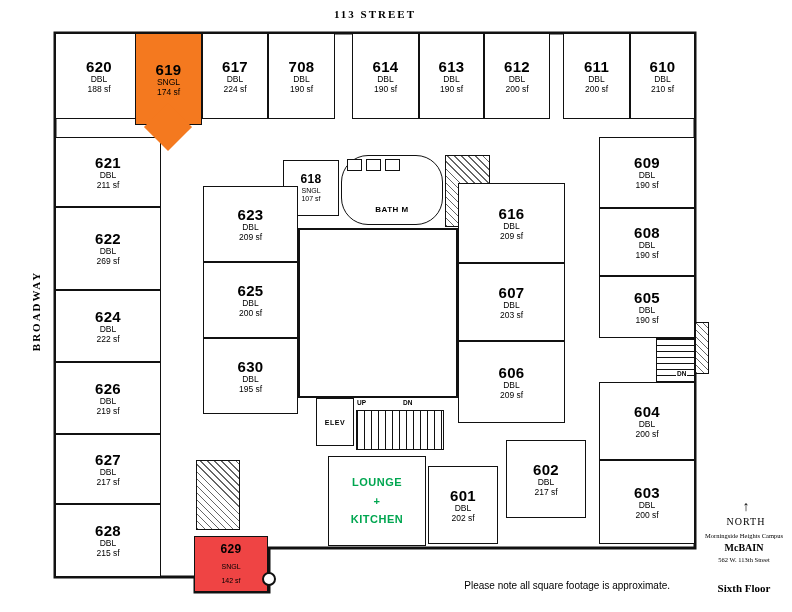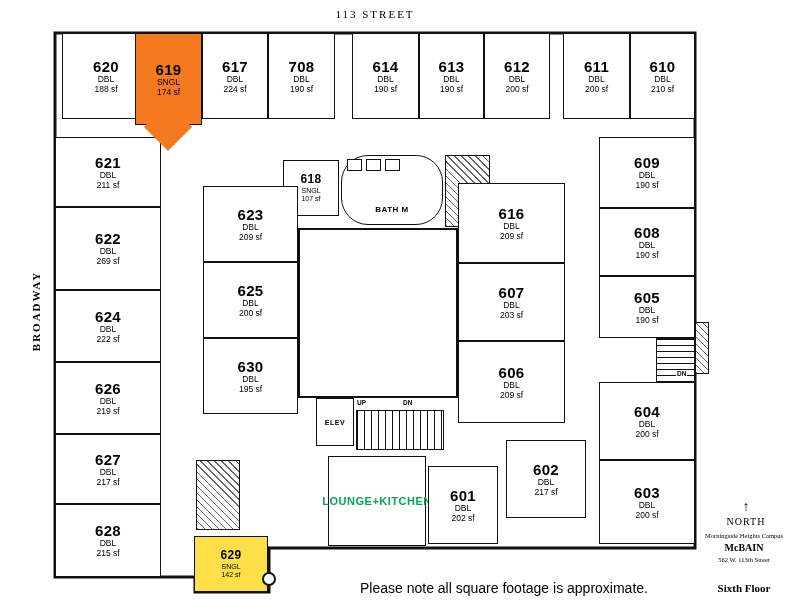--- a/index.html
+++ b/index.html
@@ -17,54 +17,54 @@
   .facility { position:absolute; border:1.5px solid #111; background:#fff; z-index:1; }
   .hatch { background-image: repeating-linear-gradient(45deg, #666 0px, #666 1px, transparent 1px, transparent 5px); }
   .stairs-v { background-image: repeating-linear-gradient(90deg, #111 0px, #111 1px, #fff 1px, #fff 7px); }
   .stairs-h { background-image: repeating-linear-gradient(180deg, #111 0px, #111 1px, #fff 1px, #fff 6px); }
   .bath { display:flex; align-items:flex-end; justify-content:center;border-radius:27px; }
   .bath .bath-label { font-size:8px; font-weight:700; margin-bottom:10px; letter-spacing:.5px; }
   .fixture { position:absolute; border:1px solid #111; background:#fff; }
   .tinylabel { position:absolute; font-size:6.5px; font-weight:700; background:#fff; padding:0 1px; z-index:3; }
   .elev-box { display:flex; align-items:center; justify-content:center; font-size:7px; font-weight:700; letter-spacing:.5px; }
   .courtyard { position:absolute; left:298px; top:228px; width:160px; height:170px; border:2px solid #111; z-index:1; }
-  .lounge { display:flex; flex-direction:row; align-items:center; justify-content:center;
+  .lounge { display:flex; flex-direction:column; align-items:center; justify-content:center;
             font-weight:700; font-size:11px; line-height:1.7; letter-spacing:.5px; }
   .street-top { position:absolute; left:295px; top:8px; width:160px; text-align:center;
-                font-family:"Liberation Serif", serif; font-weight:400; font-size:11px; letter-spacing:2px; z-index:2; }
+                font-family:"Liberation Serif", serif; font-weight:700; font-size:11px; letter-spacing:2px; z-index:2; }
   .street-left { position:absolute; left:-14px; top:305px; width:100px; text-align:center;
                  transform:rotate(-90deg); font-family:"Liberation Serif", serif; font-weight:700;
                  font-size:11px; letter-spacing:2px; z-index:2; }
   .diamond { position:absolute; left:151px; top:110px; width:34px; height:34px; transform:rotate(45deg); z-index:2; }
   .legend-item { position:absolute; font-family:"Liberation Serif", serif; text-align:center; z-index:2; }
   .north-arrow { left:716px; top:500px; width:60px; font-size:14px; line-height:1; }
   .north-label { left:716px; top:516px; width:60px; font-size:10px; letter-spacing:1px; }
   .campus-label { left:698px; top:532px; width:92px; font-size:6.5px; }
   .building-name { left:698px; top:542px; width:92px; font-size:10px; font-weight:700; }
   .address-label { left:698px; top:556px; width:92px; font-size:6.5px; }
   .floor-label { left:698px; top:582px; width:92px; font-size:11px; font-weight:700; }
-  .note { position:absolute; left:360px; top:580px; width:310px; font-size:14px; z-index:2; }
+  .note { position:absolute; left:360px; top:580px; width:310px; text-align:right; font-size:10px; z-index:2; }
   .column-dot { position:absolute; left:262px; top:572px; width:14px; height:14px;
                 border:2px solid #111; border-radius:50%; background:#fff; z-index:2; }
 </style>
 </head>
 <body>
 
 <div class="plan">
 
   <svg class="outline" width="792" height="612">
     <polygon points="55,33 695,33 695,548 269,548 269,592 195,592 195,577 55,577" fill="none" stroke="#111" stroke-width="3"></polygon>
   </svg>
 
   <div class="street-top">113 STREET</div>
   <div class="street-left">BROADWAY</div>
 
   <div class="courtyard"></div>
 
-  <div class="room" style="left:62px;top:33px;width:88px;height:86px">
+  <div class="room" style="left:55px;top:33px;width:88px;height:86px">
     <div class="num">620</div>
     <div class="sub">DBL</div>
     <div class="sub">188 sf</div>
   </div>
   <div class="room" style="left: 135px; top: 33px; width: 67px; height: 92px; background-color: rgb(244, 121, 31);">
     <div class="num">619</div>
     <div class="sub">SNGL</div>
     <div class="sub">174 sf</div>
   </div>
   <div class="diamond" style="background-color: rgb(244, 121, 31);"></div>
@@ -225,21 +225,21 @@
   <div class="room" style="left:428px;top:466px;width:70px;height:78px">
     <div class="num">601</div>
     <div class="sub">DBL</div>
     <div class="sub">202 sf</div>
   </div>
   <div class="room" style="left:506px;top:440px;width:80px;height:78px">
     <div class="num">602</div>
     <div class="sub">DBL</div>
     <div class="sub">217 sf</div>
   </div>
-  <div class="room small" style="left: 194px; top: 536px; width: 74px; height: 56px; background-color: #fde047;">
+  <div class="room small" style="left: 194px; top: 536px; width: 74px; height: 56px; background-color: #ef4444; gap: 6px;">
     <div class="num">629</div>
     <div class="sub">SNGL</div>
     <div class="sub">142 sf</div>
   </div>
   <div class="column-dot"></div>
 
   <div class="legend-item north-arrow">↑</div>
   <div class="legend-item north-label">NORTH</div>
   <div class="legend-item campus-label">Morningside Heights Campus</div>
   <div class="legend-item building-name">McBAIN</div>

